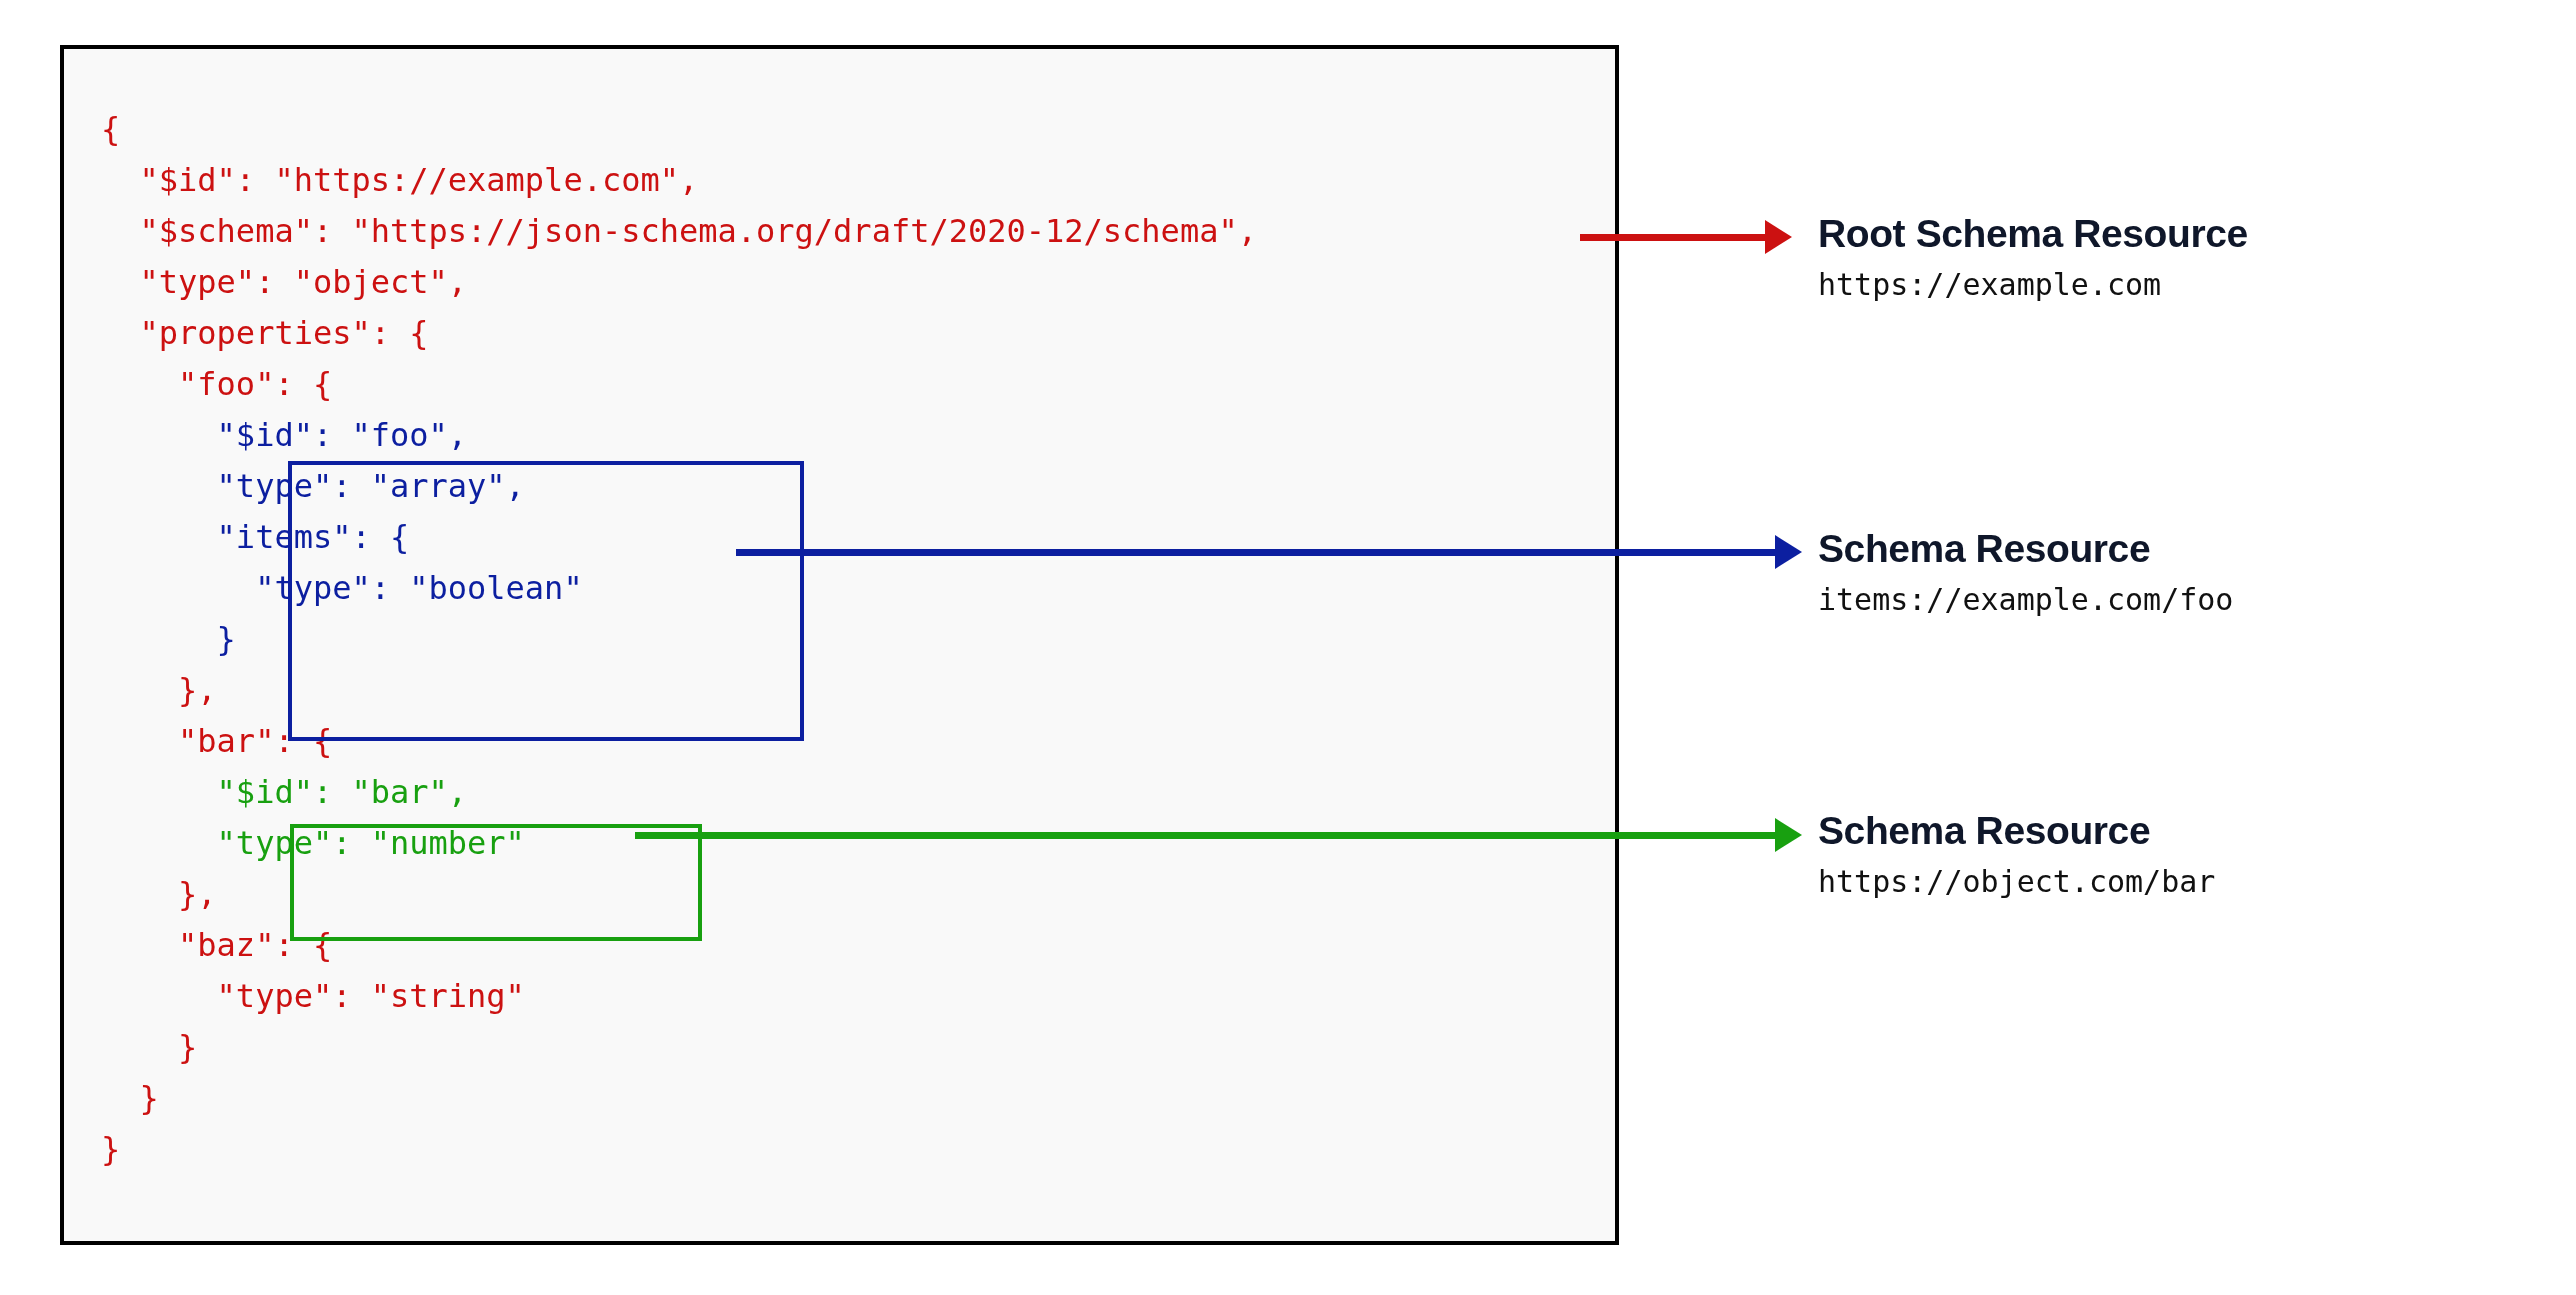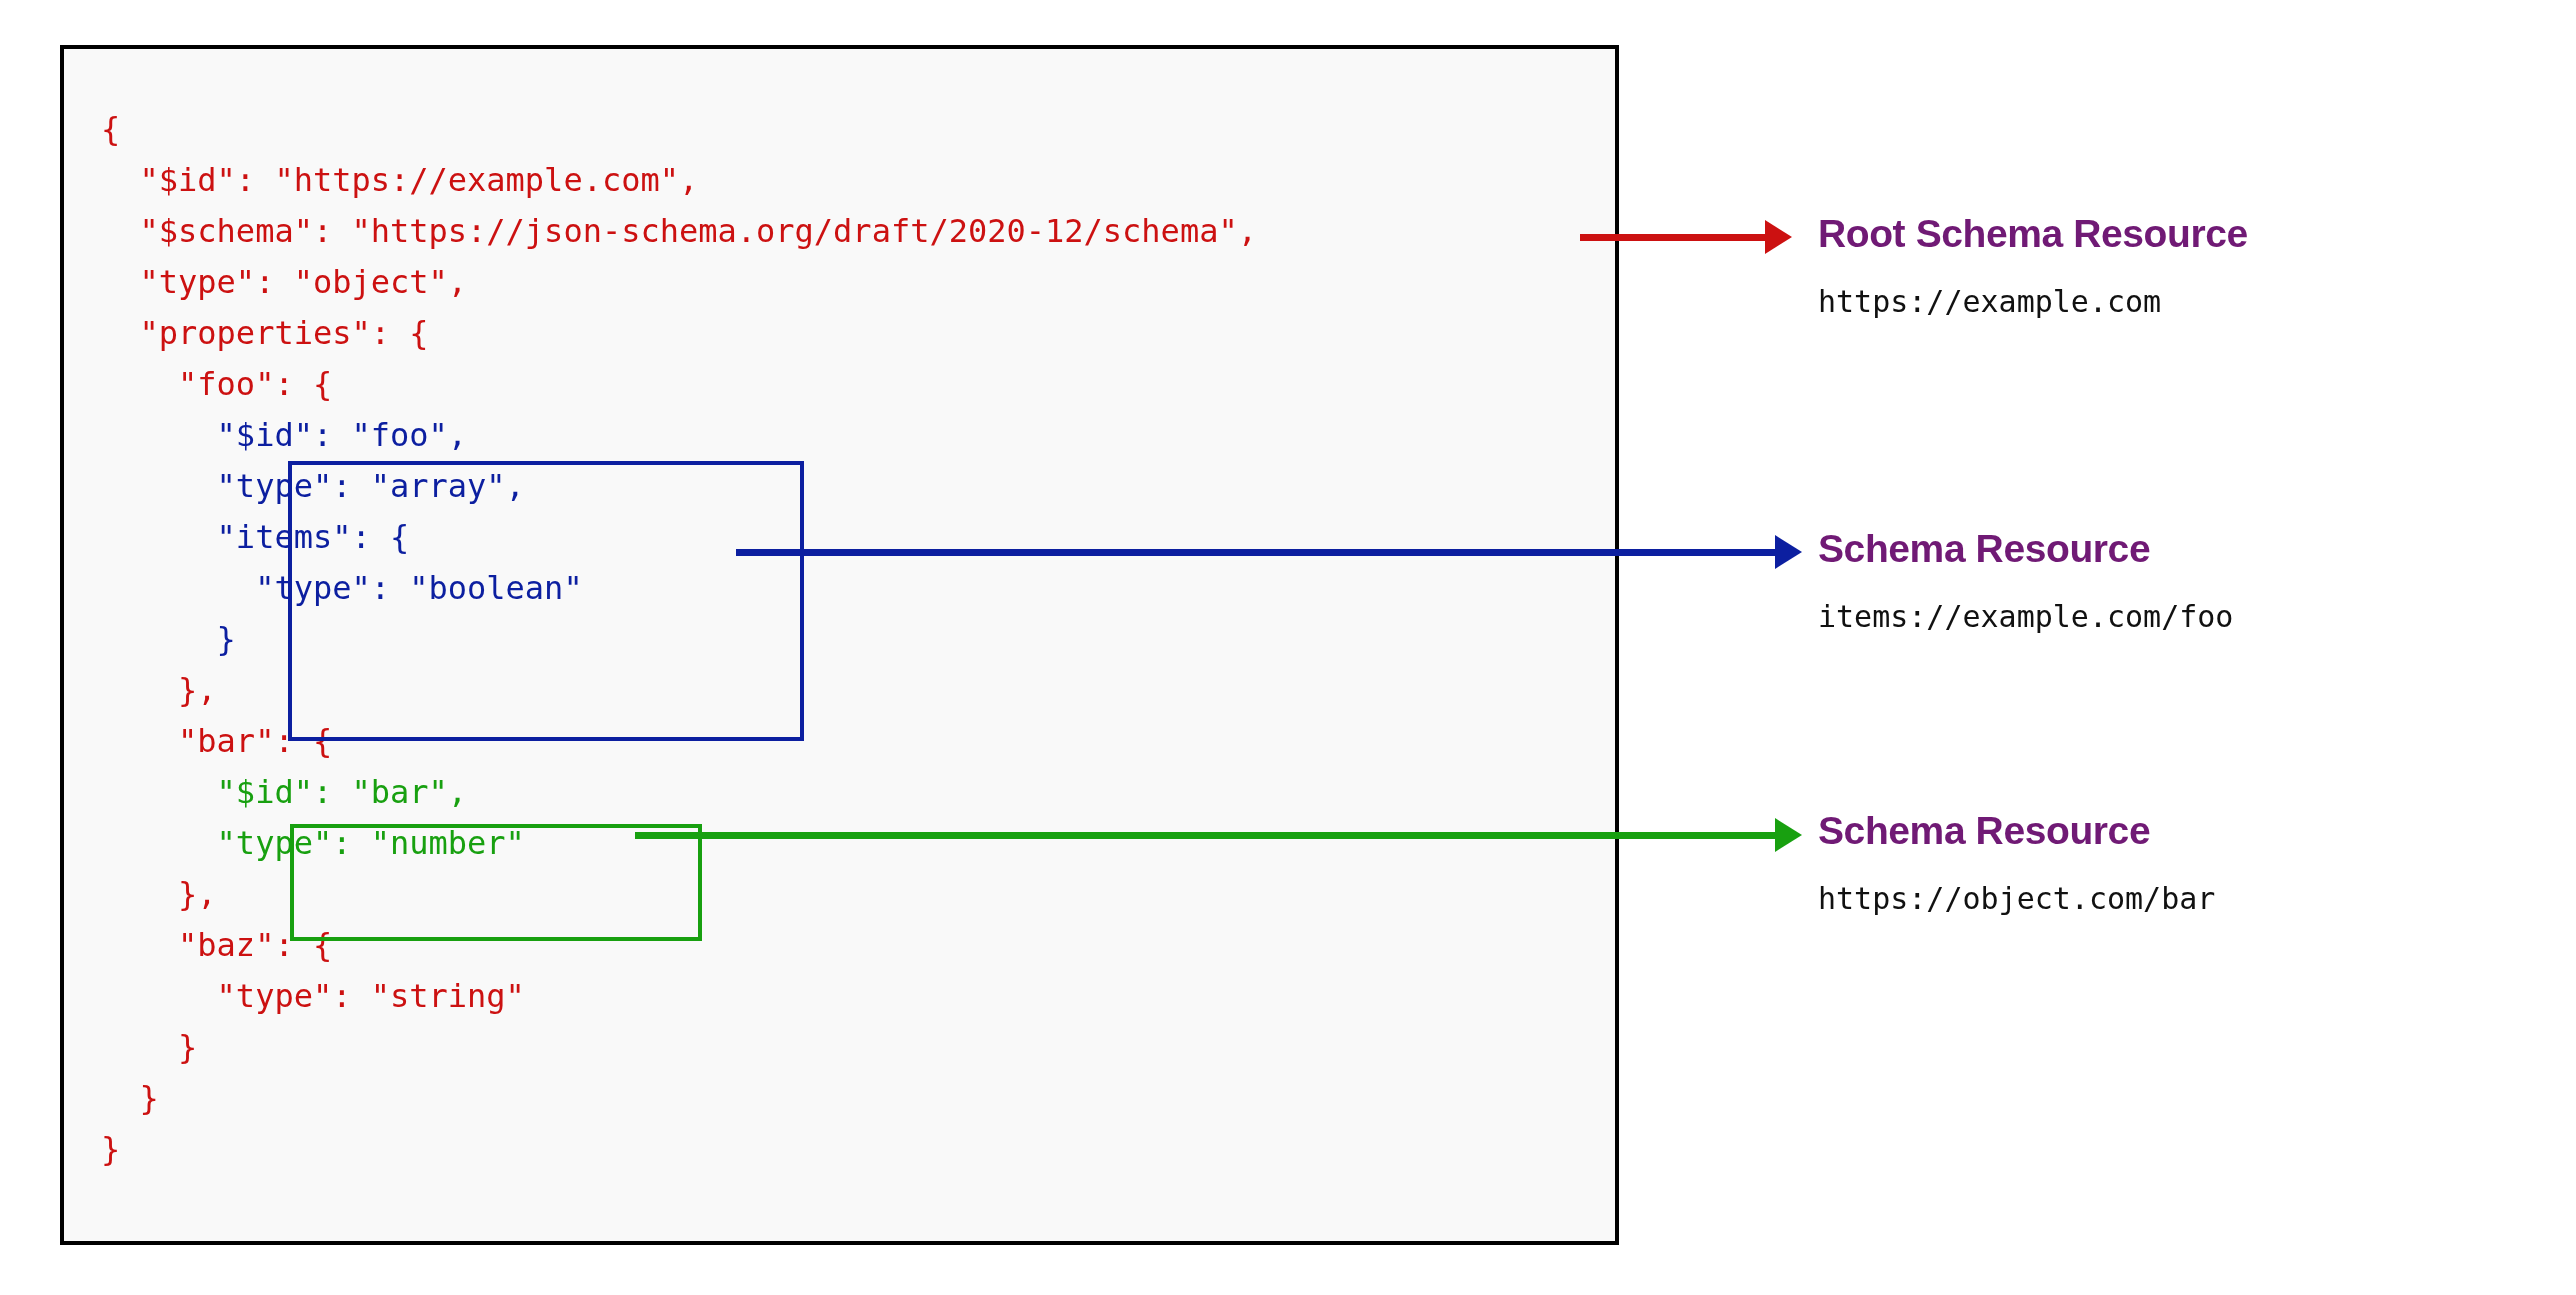--- a/index.html
+++ b/index.html
@@ -45,26 +45,26 @@
   #arrow-foo .head{left:1039px;border-left:27px solid #0c1fa0;}
 
   #arrow-bar{left:635px; top:832px;}
   #arrow-bar .shaft{width:1143px;background:#18a010;}
   #arrow-bar .head{left:1140px;border-left:27px solid #18a010;}
 
   
   .anno{position:absolute;left:1818px;}
   .anno .title{
     font-family:"Liberation Sans",sans-serif;
-    font-weight:bold;font-size:39px;line-height:43px;color:#701a75;
+    font-weight:bold;font-size:39px;line-height:43px;color:#0f172a;
     letter-spacing:-0.4px;
   }
   .anno .url{
     font-family:"DejaVu Sans Mono","Liberation Mono",monospace;
-    font-size:30px;line-height:36px;color:#111111;margin-top:29px;
+    font-size:30px;line-height:36px;color:#111111;margin-top:12px;
   }
   #anno-root{top:212px;}
   #anno-foo{top:527px;}
   #anno-bar{top:809px;}
 </style>
 </head>
 <body>
 
 <div id="code-panel">
   <pre id="code-block"><span class="ln c-red">{</span><span class="ln c-red">  "$id": "https://example.com",</span><span class="ln c-red">  "$schema": "https://json-schema.org/draft/2020-12/schema",</span><span class="ln c-red">  "type": "object",</span><span class="ln c-red">  "properties": {</span><span class="ln c-red">    "foo": {</span><span class="ln c-blue">      "$id": "foo",</span><span class="ln c-blue">      "type": "array",</span><span class="ln c-blue">      "items": {</span><span class="ln c-blue">        "type": "boolean"</span><span class="ln c-blue">      }</span><span class="ln c-red">    },</span><span class="ln c-red">    "bar": {</span><span class="ln c-green">      "$id": "bar",</span><span class="ln c-green">      "type": "number"</span><span class="ln c-red">    },</span><span class="ln c-red">    "baz": {</span><span class="ln c-red">      "type": "string"</span><span class="ln c-red">    }</span><span class="ln c-red">  }</span><span class="ln c-red">}</span></pre>

